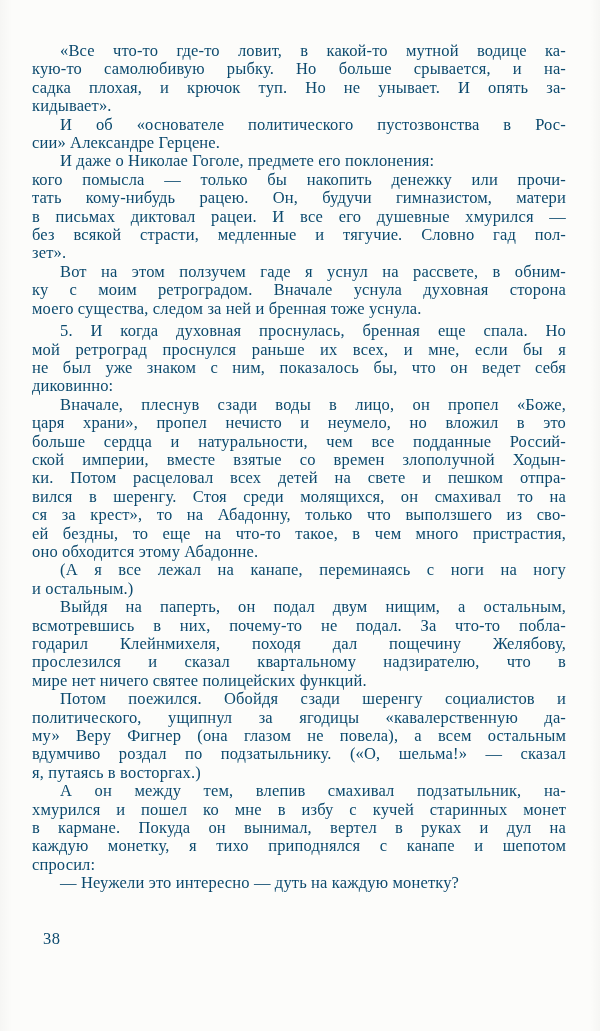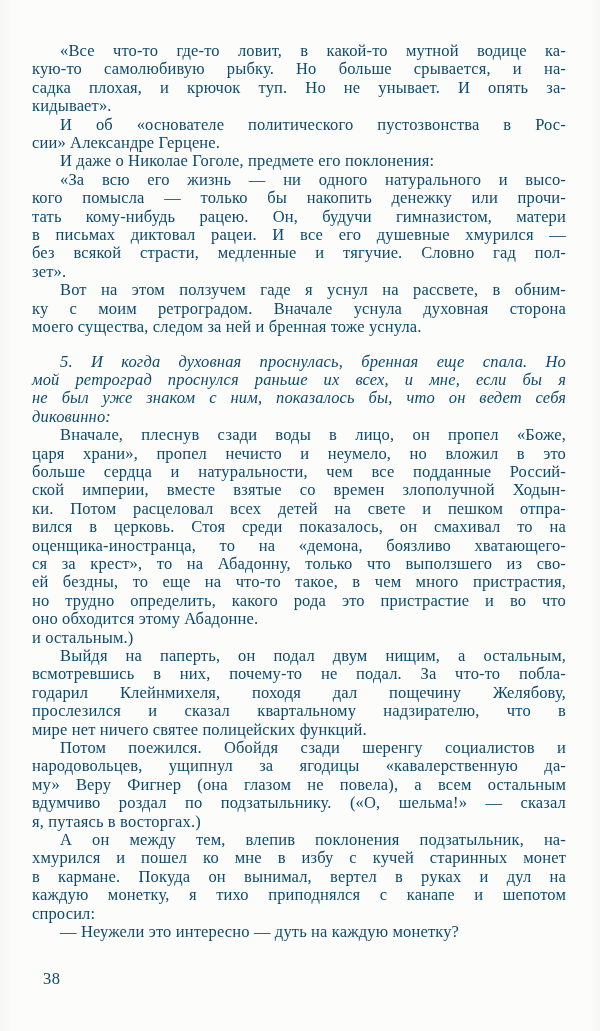--- a/index.html
+++ b/index.html
@@ -32,43 +32,42 @@
     position: absolute;
     left: 32px;
     top: 42px;
     width: 534px;
   }
   .para {
     margin: 0;
     padding: 0;
   }
   .para.gap {
-    margin-top: 16px;
-    font-style: italic;
+    margin-top: 4px;
   }
   .line {
     font-size: 16.5px;
     line-height: 18.4px;
     letter-spacing: 0.15px;
     white-space: normal;
     text-align: justify;
   }
   .line.fill {
     text-align-last: justify;
   }
   .line.last {
     text-align-last: left;
   }
   .line.indent {
     text-indent: 28px;
   }
   .page-number {
     position: absolute;
     left: 43px;
-    top: 969px;
+    top: 929px;
     font-size: 16.5px;
     letter-spacing: 0.5px;
   }
 </style>
 </head>
 <body>
 
 <div class="page">
   <div class="text-block">
       <div class="para">
@@ -78,21 +77,20 @@
         <div class="line last">кидывает».</div>
       </div>
       <div class="para">
         <div class="line indent fill">И об «основателе политического пустозвонства в Рос-</div>
         <div class="line last">сии» Александре Герцене.</div>
       </div>
       <div class="para">
         <div class="line indent last">И даже о Николае Гоголе, предмете его поклонения:</div>
       </div>
       <div class="para">
-        <div class="line indent fill">«За всю его жизнь — ни одного натурального и высо-</div>
         <div class="line fill">кого помысла — только бы накопить денежку или прочи-</div>
         <div class="line fill">тать кому-нибудь рацею. Он, будучи гимназистом, матери</div>
         <div class="line fill">в письмах диктовал рацеи. И все его душевные хмурился —</div>
         <div class="line fill">без всякой страсти, медленные и тягучие. Словно гад пол-</div>
         <div class="line last">зет».</div>
       </div>
       <div class="para">
         <div class="line indent fill">Вот на этом ползучем гаде я уснул на рассвете, в обним-</div>
         <div class="line fill">ку с моим ретроградом. Вначале уснула духовная сторона</div>
         <div class="line last">моего существа, следом за ней и бренная тоже уснула.</div>
@@ -102,46 +100,45 @@
         <div class="line fill">мой ретроград проснулся раньше их всех, и мне, если бы я</div>
         <div class="line fill">не был уже знаком с ним, показалось бы, что он ведет себя</div>
         <div class="line last">диковинно:</div>
       </div>
       <div class="para">
         <div class="line indent fill">Вначале, плеснув сзади воды в лицо, он пропел «Боже,</div>
         <div class="line fill">царя храни», пропел нечисто и неумело, но вложил в это</div>
         <div class="line fill">больше сердца и натуральности, чем все подданные Россий-</div>
         <div class="line fill">ской империи, вместе взятые со времен злополучной Ходын-</div>
         <div class="line fill">ки. Потом расцеловал всех детей на свете и пешком отпра-</div>
-        <div class="line fill">вился в церковь. Стоя среди показалось, он смахивал то на</div>
-        <div class="line fill">оценщика-иностранца, то на «демона, боязливо хватающего-</div>
+        <div class="line fill">вился в шеренгу. Стоя среди молящихся, он смахивал то на</div>
         <div class="line fill">ся за крест», то на Абадонну, только что выползшего из сво-</div>
         <div class="line fill">ей бездны, то еще на что-то такое, в чем много пристрастия,</div>
-        <div class="line fill">но трудно определить, какого рода это пристрастие и во что</div>
         <div class="line last">оно обходится этому Абадонне.</div>
       </div>
       <div class="para">
+        <div class="line indent fill">(А я все лежал на канапе, переминаясь с ноги на ногу</div>
         <div class="line last">и остальным.)</div>
       </div>
       <div class="para">
         <div class="line indent fill">Выйдя на паперть, он подал двум нищим, а остальным,</div>
         <div class="line fill">всмотревшись в них, почему-то не подал. За что-то побла-</div>
         <div class="line fill">годарил Клейнмихеля, походя дал пощечину Желябову,</div>
         <div class="line fill">прослезился и сказал квартальному надзирателю, что в</div>
         <div class="line last">мире нет ничего святее полицейских функций.</div>
       </div>
       <div class="para">
         <div class="line indent fill">Потом поежился. Обойдя сзади шеренгу социалистов и</div>
-        <div class="line fill">народовольцев, ущипнул за ягодицы «кавалерственную да-</div>
+        <div class="line fill">политического, ущипнул за ягодицы «кавалерственную да-</div>
         <div class="line fill">му» Веру Фигнер (она глазом не повела), а всем остальным</div>
         <div class="line fill">вдумчиво роздал по подзатыльнику. («О, шельма!» — сказал</div>
         <div class="line last">я, путаясь в восторгах.)</div>
       </div>
       <div class="para">
-        <div class="line indent fill">А он между тем, влепив поклонения подзатыльник, на-</div>
+        <div class="line indent fill">А он между тем, влепив смахивал подзатыльник, на-</div>
         <div class="line fill">хмурился и пошел ко мне в избу с кучей старинных монет</div>
         <div class="line fill">в кармане. Покуда он вынимал, вертел в руках и дул на</div>
         <div class="line fill">каждую монетку, я тихо приподнялся с канапе и шепотом</div>
         <div class="line last">спросил:</div>
       </div>
       <div class="para">
         <div class="line indent last">— Неужели это интересно — дуть на каждую монетку?</div>
       </div>
     </div>
   <div class="page-number">38</div>

